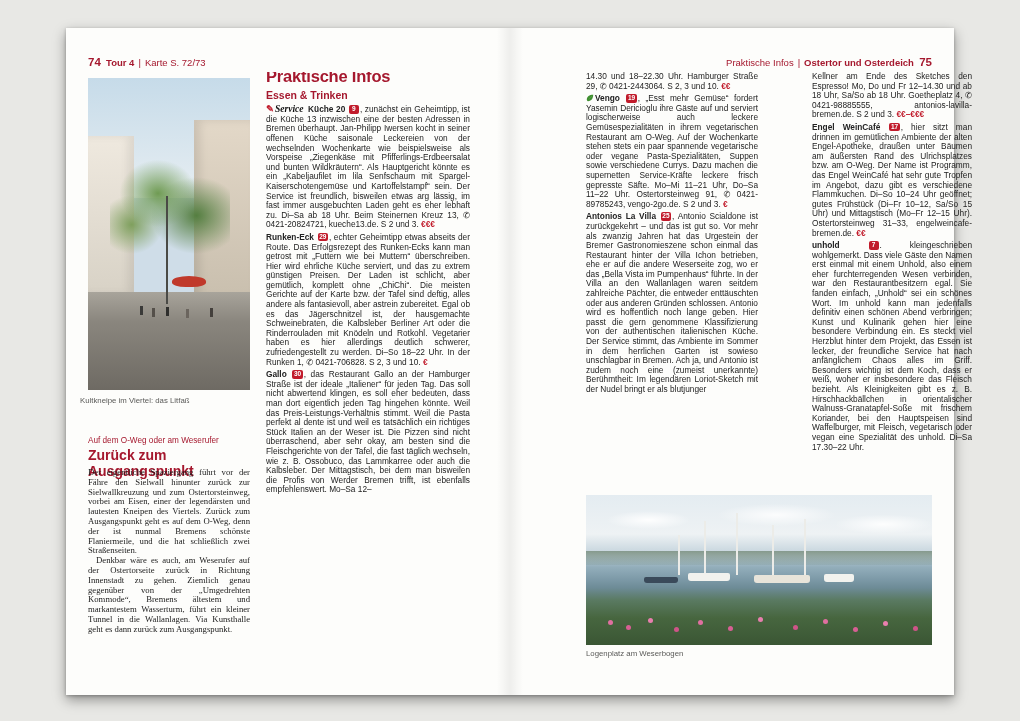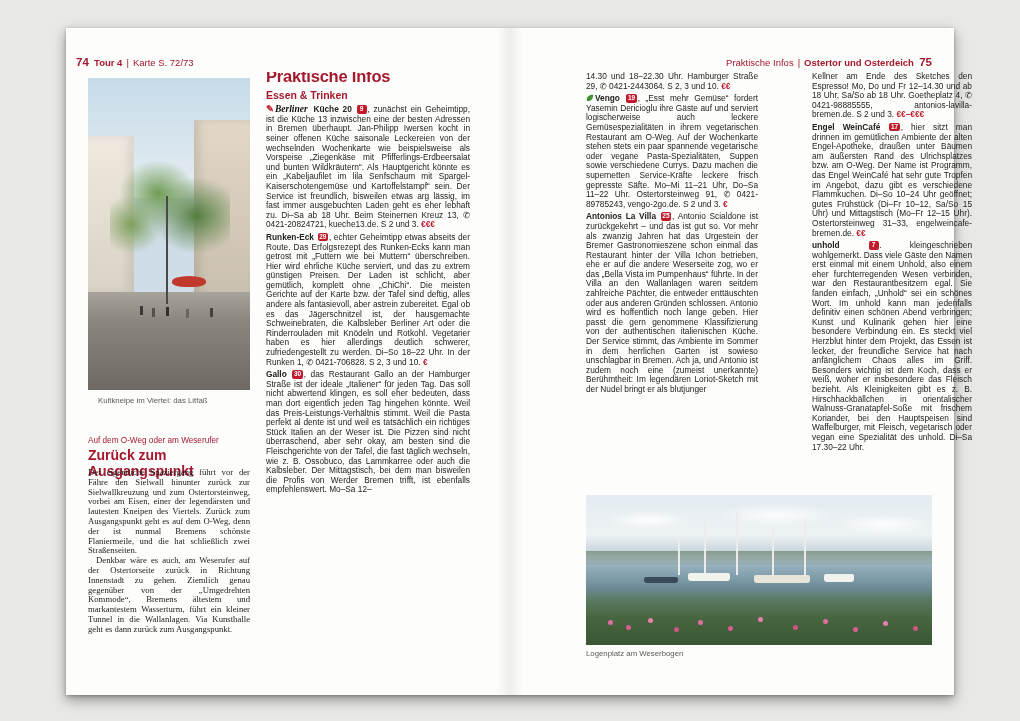--- a/index.html
+++ b/index.html
@@ -5,31 +5,31 @@
   html,body { margin:0; padding:0; width:1020px; height:721px; overflow:hidden;
               font-family:"Liberation Sans", sans-serif; }
   .stage { position:relative; width:1020px; height:721px; background:#e8e8e5; }
   .spread { position:absolute; left:66px; top:28px; width:888px; height:667px;
             background:#fdfdfb; box-shadow:0 5px 12px rgba(0,0,0,.38), 0 1px 3px rgba(0,0,0,.25); }
   .gutter { position:absolute; left:50%; top:0; bottom:0; width:26px; transform:translateX(-50%);
             background:linear-gradient(90deg, rgba(0,0,0,0) 0%, rgba(0,0,0,.06) 50%, rgba(0,0,0,0) 100%); }
 
   
   .hdr { position:absolute; top:28px; font-size:9.5px; color:#a5182e; white-space:nowrap; }
-  .hdr-left { left:10px; }
+  .hdr-left { left:22px; }
   .hdr-right { right:22px; text-align:right; }
   .pagenum { font-weight:bold; font-size:11.5px; }
   .hdr b { font-weight:bold; }
   .hdr .sep { color:#a5182e; padding:0 4px; font-weight:normal; }
 
   
   .photo { position:absolute; overflow:hidden; }
   .photo-left { left:22px; top:50px; width:162px; height:312px; background:#cfdde8; }
   .caption { font-size:7.8px; color:#5a5a58; }
-  .caption-left { position:absolute; left:32px; top:368px; width:162px; }
+  .caption-left { position:absolute; left:14px; top:368px; width:162px; }
   .kicker { position:absolute; left:22px; top:408px; width:170px; font-size:8.2px; color:#a5182e; }
   .heading2 { position:absolute; left:22px; top:419px; width:180px; font-size:14px; font-weight:bold; color:#a5182e; }
   .body-left { position:absolute; left:22px; top:440px; width:162px; height:200px; overflow:hidden;
                font-family:Liberation Serif, serif; font-size:8.7px; line-height:9.8px;
                text-align:justify; color:#1c1c1c; }
   .body-left p { margin:0; }
   .body-left p + p { text-indent:8px; }
 
   
   .infocol { position:absolute; text-align:justify; font-size:8.3px; line-height:9.6px; color:#222;
@@ -122,21 +122,21 @@
     <div class="body-left">
       <p>Der eigentliche Spaziergang führt vor der Fähre den Sielwall hinunter zurück zur Sielwallkreuzung und zum Ostertorsteinweg, vorbei am Eisen, einer der legendärsten und lautesten Kneipen des Viertels. Zurück zum Ausgangspunkt geht es auf dem O-Weg, denn der ist nunmal Bremens schönste Flaniermeile, und die hat schließlich zwei Straßenseiten.</p>
       <p>Denkbar wäre es auch, am Weserufer auf der Ostertorseite zurück in Richtung Innenstadt zu gehen. Ziemlich genau gegenüber von der „Umgedrehten Kommode“, Bremens ältestem und markantestem Wasserturm, führt ein kleiner Tunnel in die Wallanlagen. Via Kunsthalle geht es dann zurück zum Ausgangspunkt.</p>
     </div>
 
     <div class="infocol col-mid">
       <h1 class="h-title">Praktische Infos</h1>
       <h2 class="h-sect">Essen &amp; Trinken</h2>
 
       <p class="entry">
-        <span class="tip"><span class="pen">✎</span><span>Berliner</span></span>
+        <span class="tip"><span class="pen">✎</span><span>Service</span></span>
         <span class="ename">Küche 20</span>
         <span class="badge">9</span><span class="etext">, zunächst ein Geheimtipp, ist die Küche 13 inzwischen eine der besten Adressen in Bremen überhaupt. Jan-Philipp Iwersen kocht in seiner offenen Küche saisonale Leckereien von der wechselnden Wochenkarte wie beispielsweise als Vorspeise „Ziegenkäse mit Pfifferlings-Erdbeersalat und bunten Wildkräutern“. Als Hauptgericht könnte es ein „Kabeljaufilet im lila Senfschaum mit Spargel-Kaiserschotengemüse und Kartoffelstampf“ sein. Der Service ist freundlich, bisweilen etwas arg lässig, im fast immer ausgebuchten Laden geht es eher lebhaft zu. Di–Sa ab 18 Uhr. Beim Steinernen Kreuz 13, ✆ 0421-20824721, kueche13.de. S 2 und 3.</span>
         <span class="price">€€€</span>
       </p>
 
       <p class="entry">
         <span class="ename">Runken-Eck</span>
         <span class="badge">29</span><span class="etext">, echter Geheimtipp etwas abseits der Route. Das Erfolgsrezept des Runken-Ecks kann man getrost mit „Futtern wie bei Muttern“ überschreiben. Hier wird ehrliche Küche serviert, und das zu extrem günstigen Preisen. Der Laden ist schlicht, aber gemütlich, komplett ohne „ChiChi“. Die meisten Gerichte auf der Karte bzw. der Tafel sind deftig, alles andere als fantasievoll, aber astrein zubereitet. Egal ob es das Jägerschnitzel ist, der hausgemachte Schweinebraten, die Kalbsleber Berliner Art oder die Rinderrouladen mit Knödeln und Rotkohl. Vegetarier haben es hier allerdings deutlich schwerer, zufriedengestellt zu werden. Di–So 18–22 Uhr. In der Runken 1, ✆ 0421-706828. S 2, 3 und 10.</span>
         <span class="price">€</span>
       </p>

